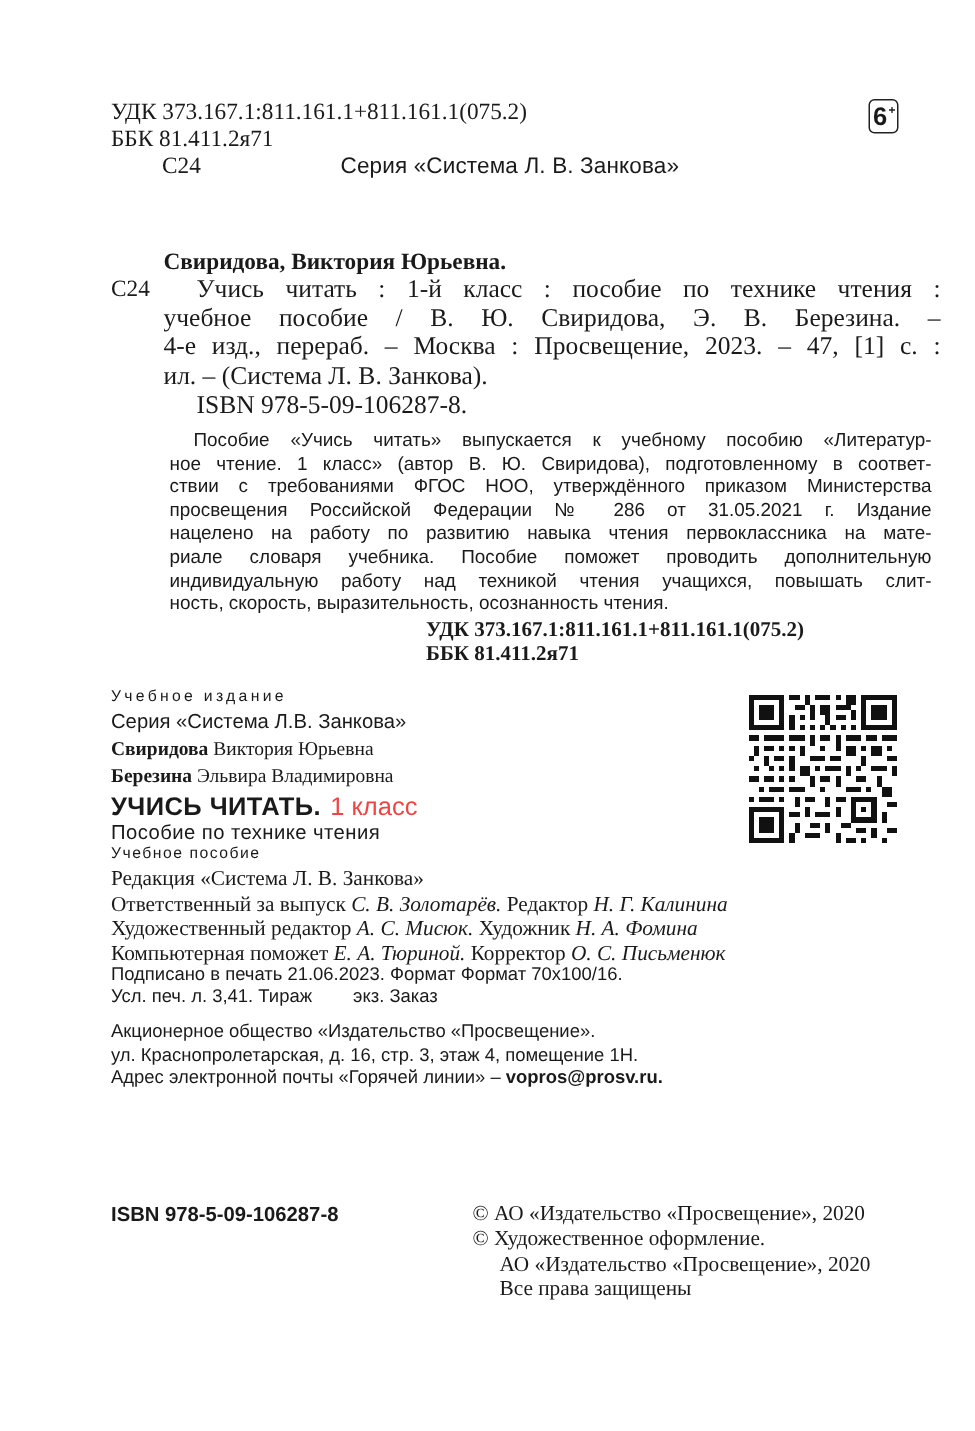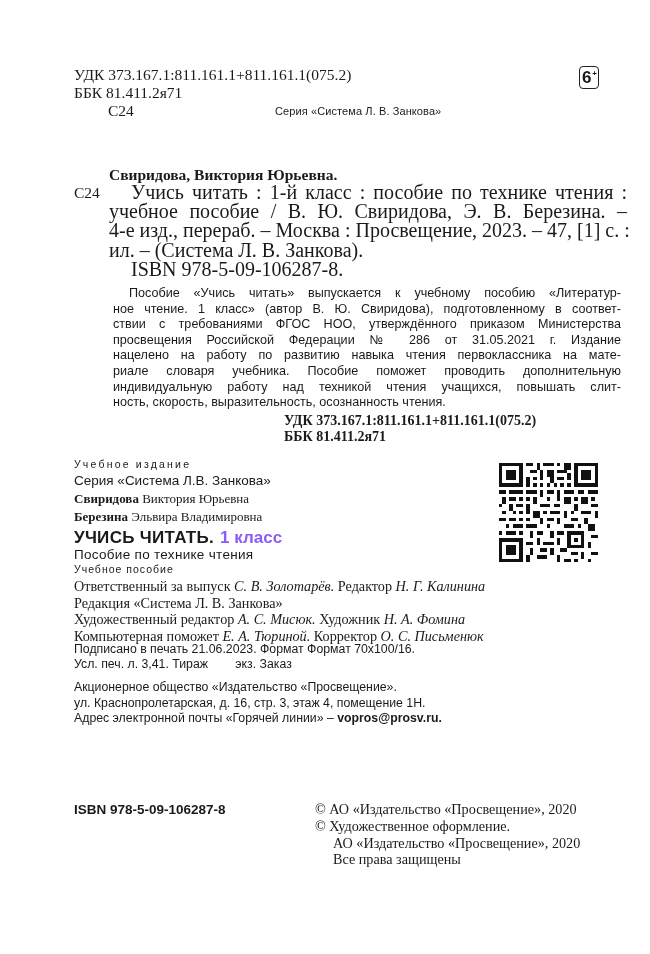--- a/index.html
+++ b/index.html
@@ -4,29 +4,29 @@
 <style>
   html, body { margin:0; padding:0; background:#ffffff; }
   body { width:650px; height:954px; position:relative; overflow:hidden; color:#1a1a1a; }
   .serif { font-family: "Liberation Serif", "DejaVu Serif", serif; }
   .sans { font-family: "Liberation Sans", "DejaVu Sans", sans-serif; }
   .abs { position:absolute; white-space:nowrap; }
 
   .top-udk { left:74px; top:66px; font-size:15.5px; line-height:18px; }
   .top-bbk { left:74px; top:84px; font-size:15.5px; line-height:18px; }
   .top-code { left:108px; top:102px; font-size:15.5px; line-height:18px; }
-  .top-series { left:227px; top:102px; font-size:11px; line-height:18px; letter-spacing:0.1px;margin-left:48px; }
+  .top-series { left:227px; top:102px; font-size:15px; line-height:18px; letter-spacing:0.1px; }
 
   .age-badge { position:absolute; left:579px; top:66px; width:20px; height:23px; border:1.8px solid #222; border-radius:4px;
     font-family:"Liberation Sans", sans-serif; font-weight:bold; font-size:17px; line-height:22px; text-align:left; padding-left:2px; box-sizing:border-box; }
   .age-badge sup { font-size:8px; position:absolute; top:3px; right:1px; line-height:8px; }
 
   .author-head { left:109px; top:165px; font-size:15.5px; font-weight:bold; line-height:19px; }
   .cat-code { left:74px; top:183px; font-size:15.5px; line-height:19px; }
-  .cat-body { position:absolute; left:109px; top:183px; width:518px; font-size:20px; line-height:19.2px; }
+  .cat-body { position:absolute; left:109px; top:183px; width:518px; font-size:17px; line-height:19.2px; }
   .cat-body .line { display:block; white-space:nowrap; text-align:justify; text-align-last:justify; }
   .cat-body .line.first { padding-left:22px; }
   .cat-body .line.last-nj { text-align-last:left; }
   .cat-body .isbn { padding-left:22px; text-align-last:left; }
 
   .annot { position:absolute; left:113px; top:286px; width:508px; font-size:12.6px; line-height:15.6px; }
   .annot .line { display:block; white-space:nowrap; text-align:justify; text-align-last:justify; }
   .annot .line.first { padding-left:16px; }
   .annot .line.end { text-align-last:left; }
 
@@ -34,21 +34,21 @@
   .bbk-bold { left:284px; top:429px; font-size:14px; font-weight:bold; line-height:16px; }
 
   .ed-type { left:74px; top:458px; font-size:10.5px; letter-spacing:2.2px; line-height:13px; }
   .ed-series { left:74px; top:472px; font-size:13.5px; line-height:17px; }
   .auth-line { left:74px; font-size:13px; line-height:18px; }
   .auth-line b { font-weight:bold; }
   .auth1 { top:490px; }
   .auth2 { top:508px; }
   .book-title { left:74px; top:528px; font-size:17px; line-height:20px; }
   .book-title b { font-weight:bold; letter-spacing:0.3px; }
-  .book-title span.g { color:#8b5cf6; font-weight:bold; margin-left:6px; }
+  .book-title span.g { color:#ef4444; font-weight:normal; margin-left:6px; }
   .book-sub { left:74px; top:547px; font-size:13.5px; line-height:16px; letter-spacing:0.3px; }
   .book-kind { left:74px; top:563px; font-size:10.5px; letter-spacing:1px; line-height:13px; }
 
   .credits { position:absolute; left:74px; top:578px; font-size:14.2px; line-height:16.5px; }
   .credits .ln { display:block; white-space:nowrap; }
   .credits i { font-style:italic; }
 
   .imprint { position:absolute; left:74px; top:642px; font-size:12.3px; line-height:15px; }
   .imprint .ln { display:block; white-space:nowrap; }
   .pub { position:absolute; left:74px; top:680px; font-size:12.3px; line-height:15.6px; }
@@ -106,27 +106,27 @@
   <b>Березина</b>
   <span>Эльвира Владимировна</span>
 </div>
 <div class="abs sans book-title">
   <b>УЧИСЬ ЧИТАТЬ.</b><span class="g">1 класс</span>
 </div>
 <div class="abs sans book-sub">Пособие по технике чтения</div>
 <div class="abs sans book-kind">Учебное пособие</div>
 
 <div class="credits serif">
+  <span class="ln">Редакция «Система Л. В. Занкова»</span>
   <span class="ln">
     <span>Ответственный за выпуск</span>
     <i>С. В. Золотарёв.</i>
     <span>Редактор</span>
     <i>Н. Г. Калинина</i>
   </span>
-  <span class="ln">Редакция «Система Л. В. Занкова»</span>
   <span class="ln">
     <span>Художественный редактор</span>
     <i>А. С. Мисюк.</i>
     <span>Художник</span>
     <i>Н. А. Фомина</i>
   </span>
   <span class="ln">
     <span>Компьютерная поможет</span>
     <i>Е. А. Тюриной.</i>
     <span>Корректор</span>

